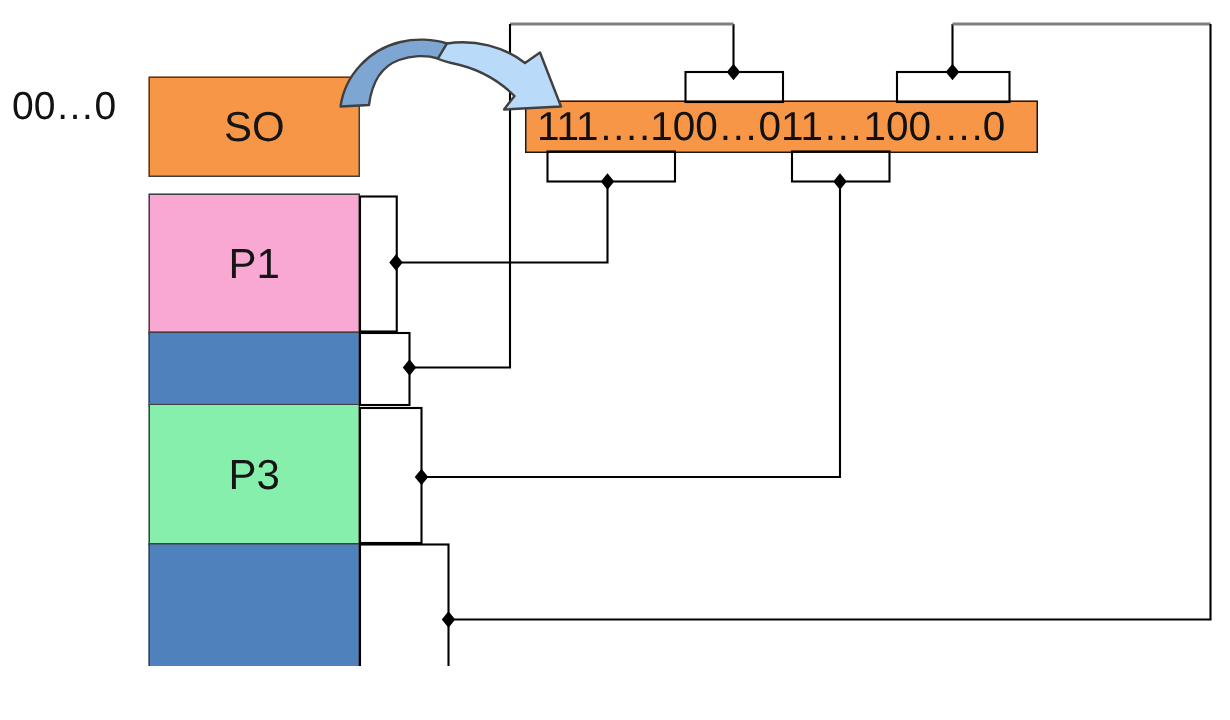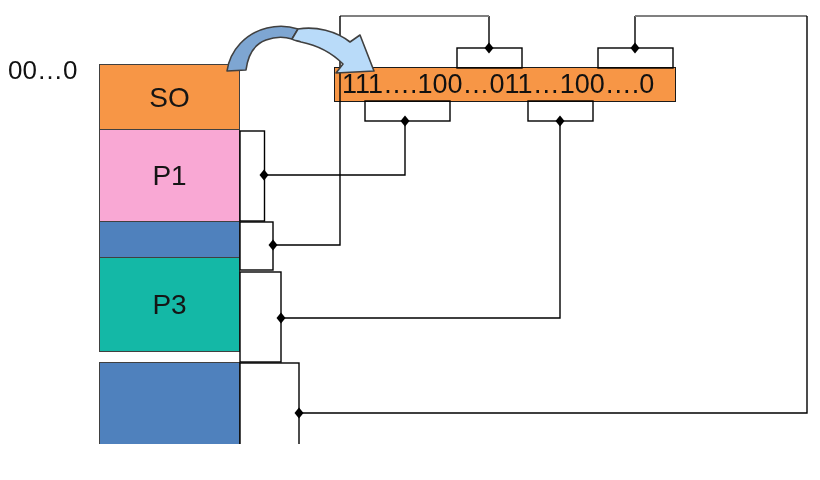--- a/index.html
+++ b/index.html
@@ -16,27 +16,27 @@
     white-space:nowrap;
   }
   .addr.top{left:8px;top:57px;}
   .addr.bottom{left:13px;top:444px;}
   .block{
     position:absolute;left:99px;width:141px;
     border:1.6px solid #404040;box-sizing:border-box;
     display:flex;align-items:center;justify-content:center;
   }
   .block span{font-size:28px;color:#151515;}
-  .block.so{top:64px;height:67px;background:#F79646;}
+  .block.so{top:51px;height:67px;background:#F79646;}
   .block.p1{top:129px;height:94px;background:#f9a8d4;}
   .block.hole1{top:221px;height:50px;background:#4F81BD;}
-  .block.p3{top:257px;height:95px;background:#14b8a6;}
+  .block.p3{top:269px;height:95px;background:#86efac;}
   .block.hole2{top:362px;height:102px;background:#4F81BD;}
   .bitmap-bar{
-    position:absolute;left:334px;top:67px;width:342px;height:35px;
+    position:absolute;left:350px;top:67px;width:342px;height:35px;
     background:#F79646;border:1.6px solid #1a1a1a;box-sizing:border-box;
     display:flex;align-items:center;
   }
   .bitmap-bar span{
     font-size:27px;color:#111;padding-left:7px;white-space:nowrap;
     letter-spacing:0px;
   }
   svg.overlay{
     position:absolute;left:0;top:0;width:820px;height:480px;
     pointer-events:none;

